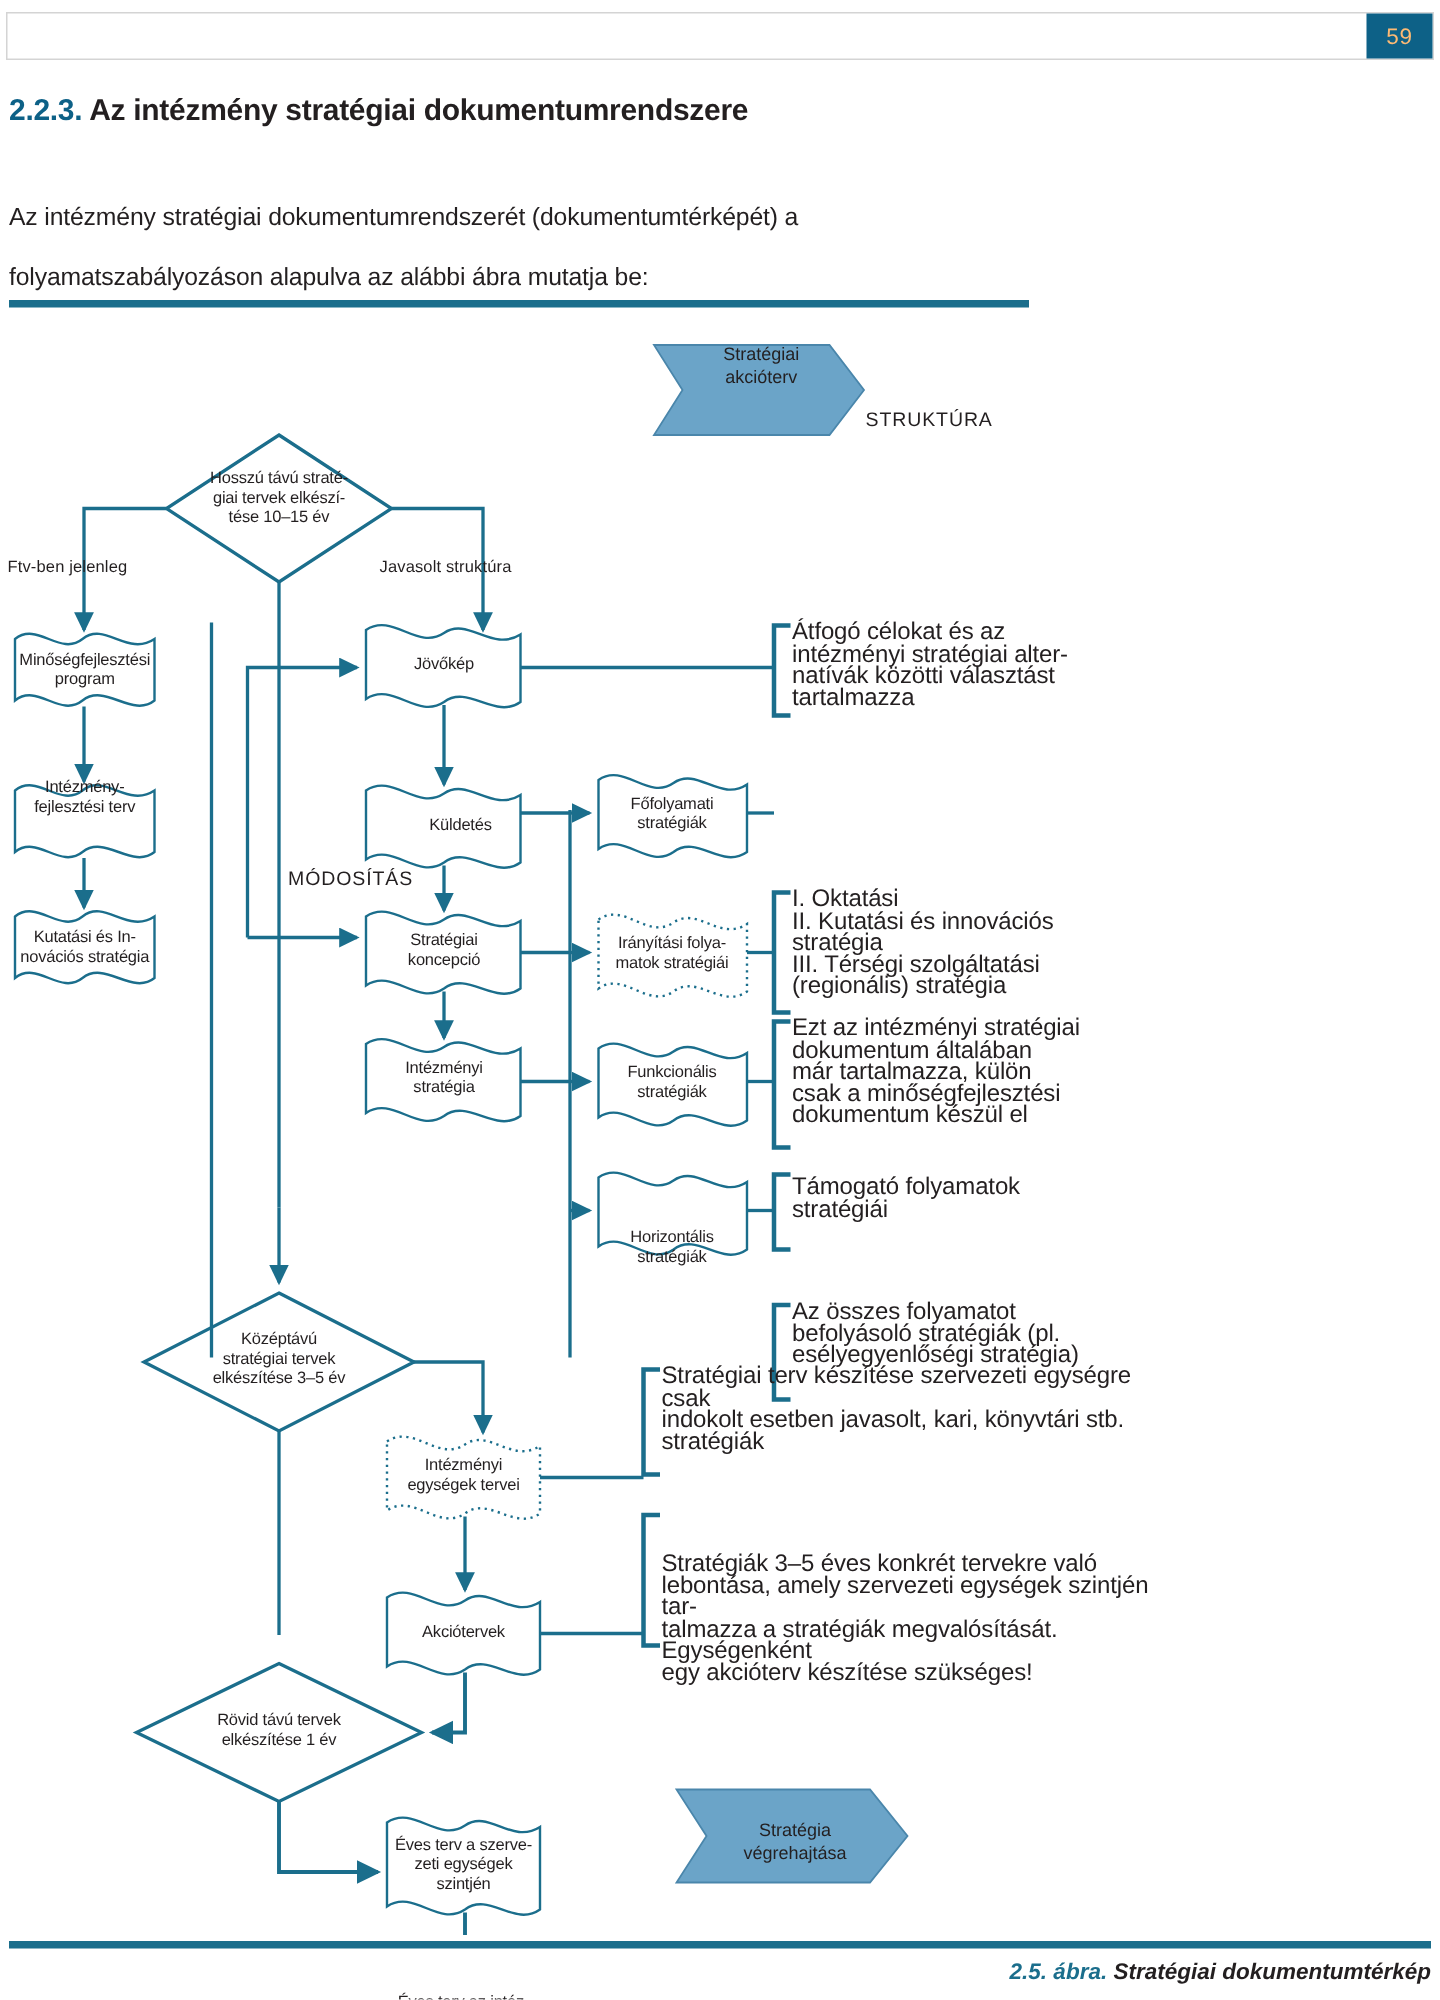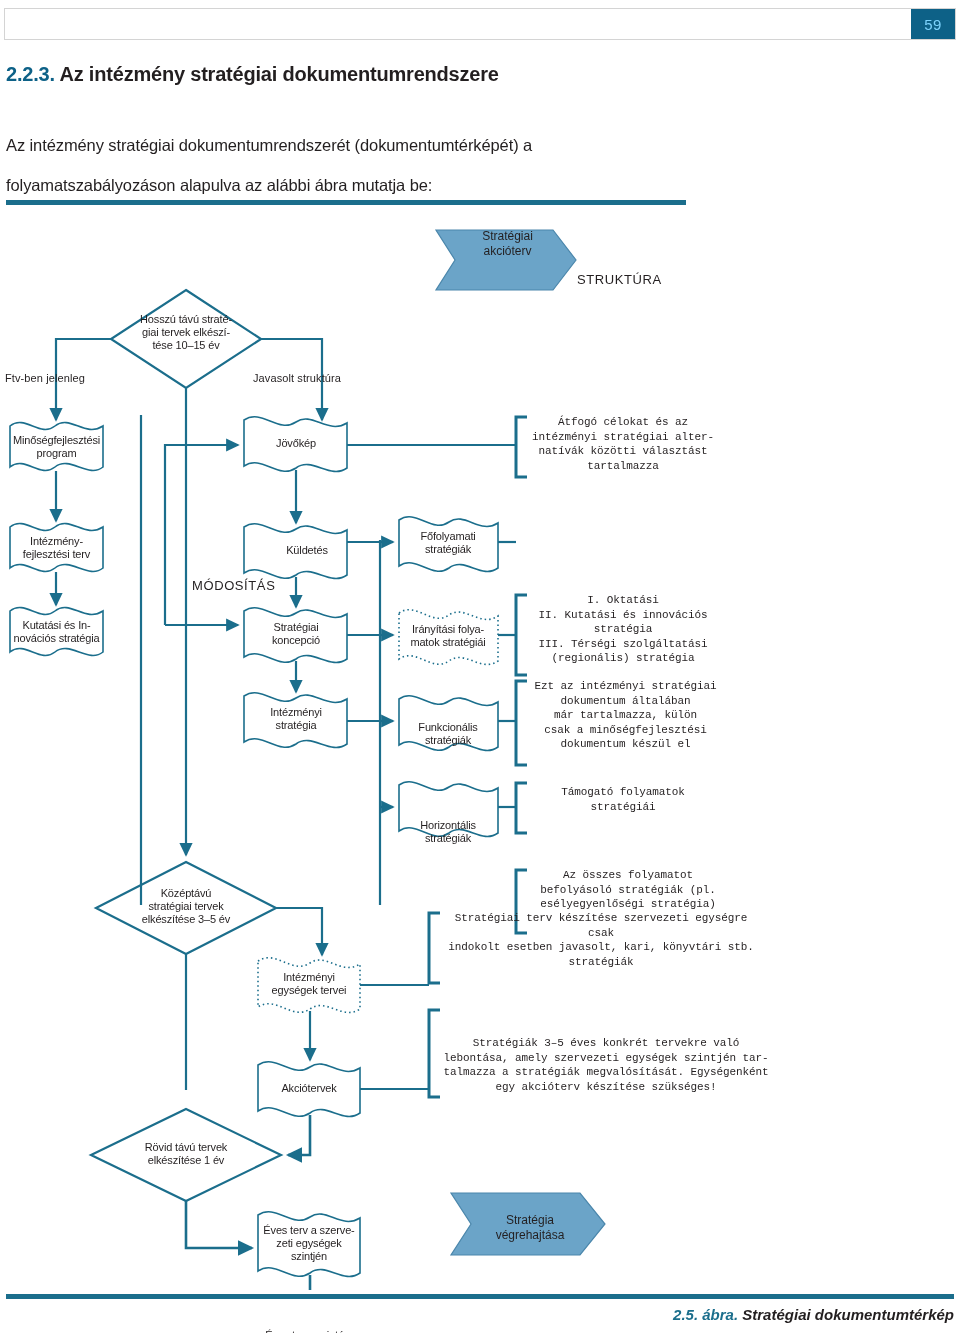--- a/index.html
+++ b/index.html
@@ -14,21 +14,21 @@
     border:1px solid #d4d4d4;box-sizing:border-box;background:#fff;
   }
   #header-title{
     position:absolute;right:52px;top:7px;
     font-size:14.5px;letter-spacing:1.0px;white-space:nowrap;
     color:#231f20;
   }
   #header-title .chap{color:#1b6e8c;}
   #page-number-box{
     position:absolute;right:0;top:0;width:44px;height:30px;
-    background:#0d6187;color:#7dd3fc;
+    background:#0d6187;color:#fdba74;
     font-size:15px;letter-spacing:.5px;
     display:flex;align-items:center;justify-content:center;
   }
   
   #section-heading{
     position:absolute;left:6px;top:63px;width:760px;
     font-size:20px;font-weight:bold;color:#231f20;letter-spacing:-.2px;
   }
   #section-heading .num{color:#0d6187;}
   #intro-paragraph{
@@ -47,22 +47,22 @@
   }
   #figure-caption .cnum{color:#1b6e8c;font-style:italic;}
   
   #diagram{position:absolute;left:0;top:205px;width:960px;height:1085px;}
   #diagram svg{position:absolute;left:0;top:0;}
   .lbl{
     position:absolute;font-size:11px;line-height:13px;color:#231f20;
     text-align:center;letter-spacing:-.15px;
   }
   .note{
-    position:absolute;font-size:11px;line-height:14.5px;
-    color:#231f20;text-align:center;letter-spacing:-.1px;font-family:Liberation Mono, monospace;
+    position:absolute;font-size:16px;line-height:14.5px;
+    color:#231f20;text-align:left;letter-spacing:-.1px;
   }
   .banner-lbl{
     position:absolute;font-size:12px;line-height:15px;text-align:center;color:#231f20;
   }
   .plain-lbl{
     position:absolute;font-size:11px;color:#231f20;letter-spacing:.1px;
   }
   .caps-lbl{
     position:absolute;font-size:13px;color:#231f20;letter-spacing:.6px;
   }
@@ -219,21 +219,21 @@
   </div>
   <div class="lbl" style="left:116px;top:936px;width:140px;">
     <span>Rövid távú tervek</span><br>
     <span>elkészítése 1 év</span>
   </div>
 
   <div class="lbl" style="left:8px;top:229px;width:97px;">
     <span>Minőségfejlesztési</span><br>
     <span>program</span>
   </div>
-  <div class="lbl" style="left:8px;top:330px;width:97px;">
+  <div class="lbl" style="left:8px;top:314px;width:97px;">
     <span>Intézmény-</span><br>
     <span>fejlesztési terv</span>
   </div>
   <div class="lbl" style="left:5px;top:414px;width:103px;">
     <span>Kutatási és In-</span><br>
     <span>novációs stratégia</span>
   </div>
   <div class="lbl" style="left:246px;top:232px;width:100px;">
     <span>Jövőkép</span>
   </div>
@@ -249,21 +249,21 @@
     <span>stratégia</span>
   </div>
   <div class="lbl" style="left:400px;top:325px;width:96px;">
     <span>Főfolyamati</span><br>
     <span>stratégiák</span>
   </div>
   <div class="lbl" style="left:398px;top:418px;width:100px;">
     <span>Irányítási folya-</span><br>
     <span>matok stratégiái</span>
   </div>
-  <div class="lbl" style="left:400px;top:504px;width:96px;margin-top:12px;">
+  <div class="lbl" style="left:400px;top:504px;width:96px;">
     <span>Funkcionális</span><br>
     <span>stratégiák</span>
   </div>
   <div class="lbl" style="left:400px;top:590px;width:96px;margin-top:24px;">
     <span>Horizontális</span><br>
     <span>stratégiák</span>
   </div>
   <div class="lbl" style="left:260px;top:766px;width:98px;">
     <span>Intézményi</span><br>
     <span>egységek tervei</span>

